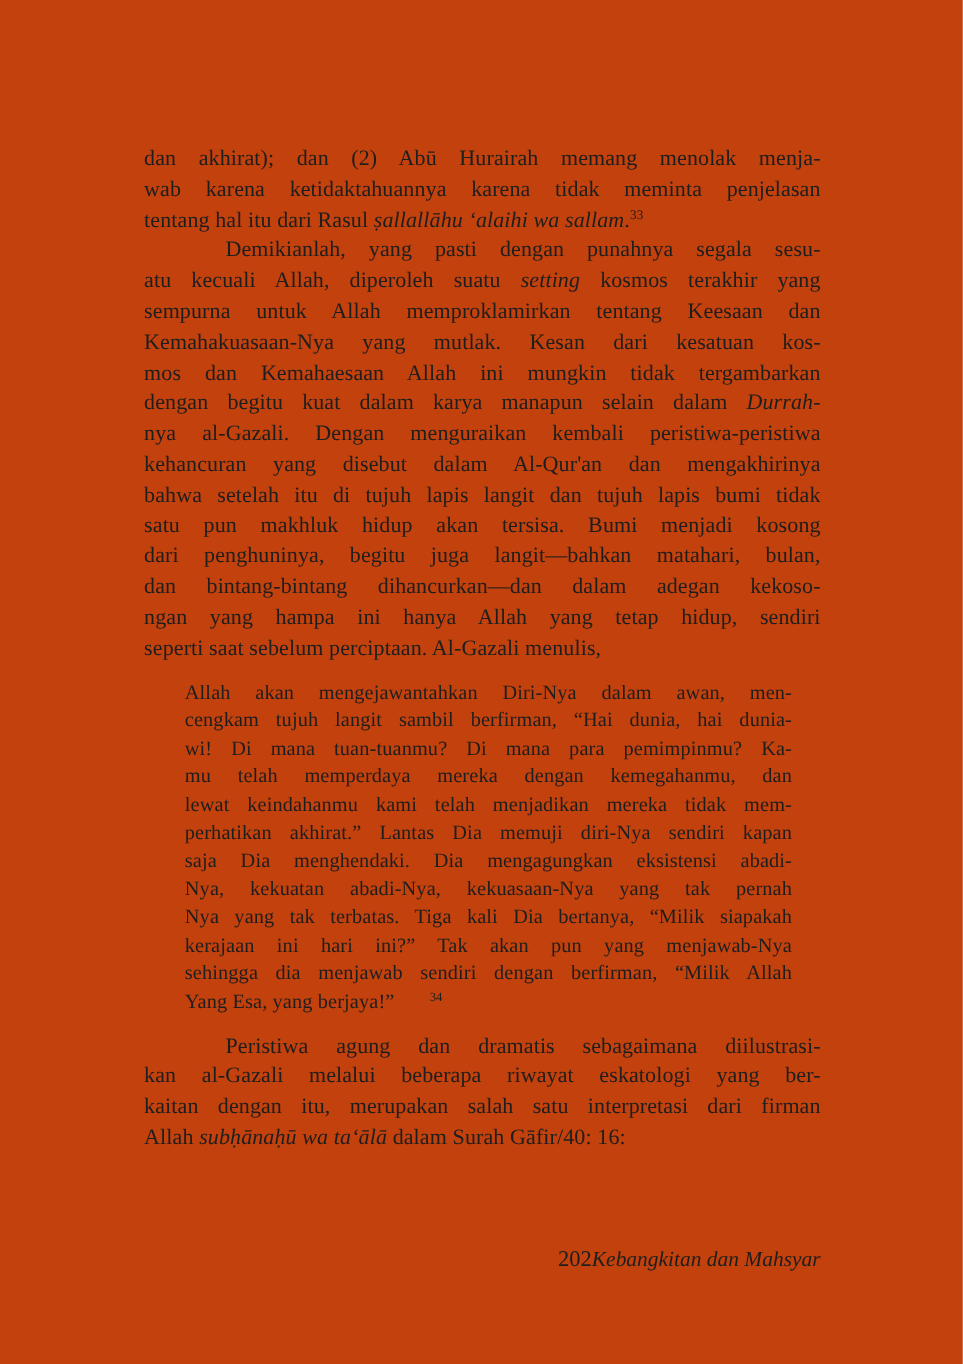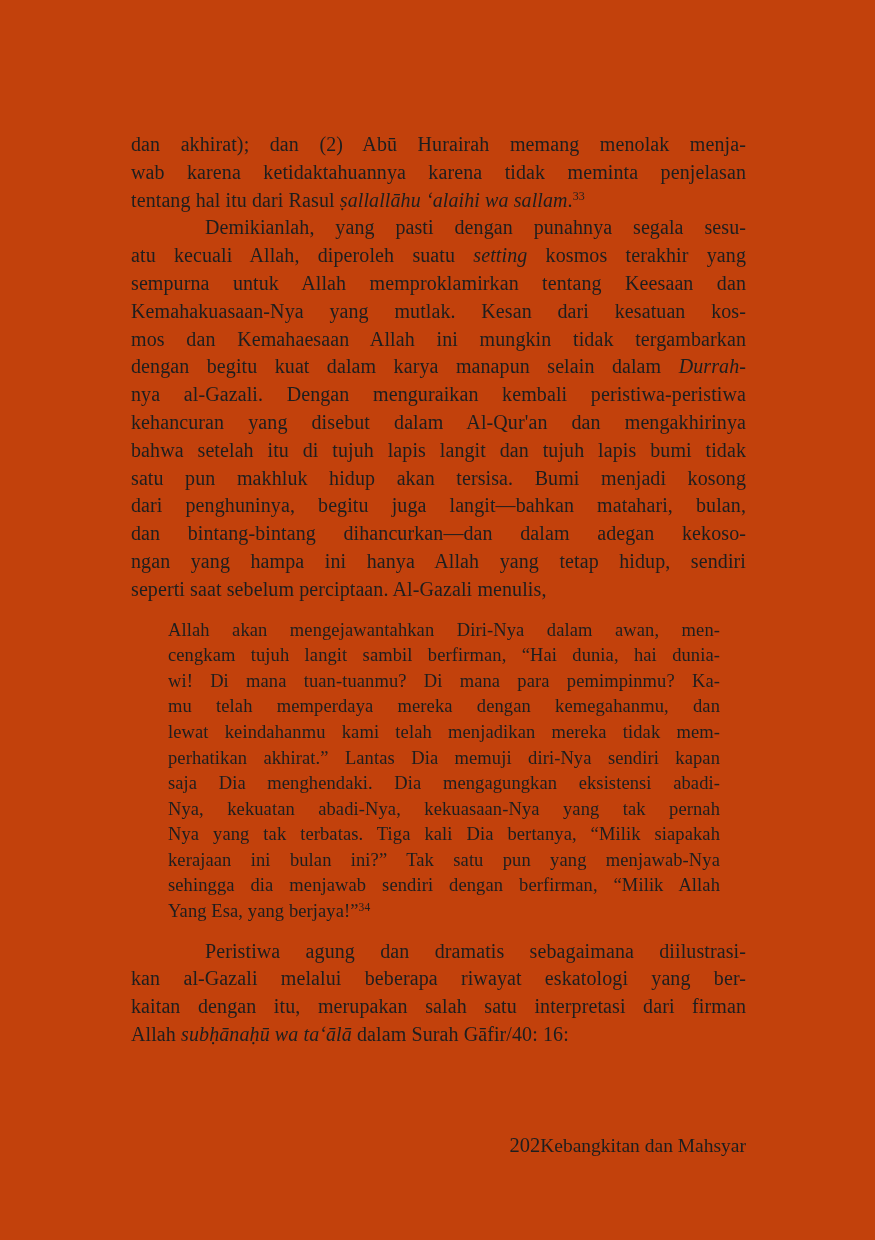--- a/index.html
+++ b/index.html
@@ -44,31 +44,31 @@
   }
   .tline.tindent { text-indent: 74px; }
   em { font-style: italic; }
   sup {
     font-size: 12px;
     line-height: 0;
     position: relative;
     top: -7px;
     vertical-align: baseline;
   }
-  .quote-para sup { font-size: 11.5px; top: -6px; }
+  .quote-para sup { font-size: 11.5px; top: -6px; margin-left: 32px; }
   .page-footer {
     position: absolute;
     left: 131px; top: 1134px;
     width: 615px;
     display: flex;
     justify-content: flex-end;
     align-items: baseline;
   }
   .page-number { font-size: 20.5px; }
-  .running-title { font-size: 19.5px; }
+  .running-title { font-style: italic; font-size: 19.5px; }
 </style>
 </head>
 <body>
 
 <div class="page">
   <main class="text-block">
     <div class="para body-para">
         <div class="tline"><span>dan akhirat); dan (2) Abū Hurairah memang menolak menja-</span></div>
         <div class="tline"><span>wab karena ketidaktahuannya karena tidak meminta penjelasan</span></div>
         <div class="tline tlast"><span>tentang hal itu dari Rasul </span><em>ṣallallāhu ‘alaihi wa sallam</em><span>.</span><sup>33</sup></div>
@@ -92,21 +92,21 @@
     <blockquote class="para quote-para">
         <div class="tline"><span>Allah akan mengejawantahkan Diri-Nya dalam awan, men-</span></div>
         <div class="tline"><span>cengkam tujuh langit sambil berfirman, “Hai dunia, hai dunia-</span></div>
         <div class="tline"><span>wi! Di mana tuan-tuanmu? Di mana para pemimpinmu? Ka-</span></div>
         <div class="tline"><span>mu telah memperdaya mereka dengan kemegahanmu, dan</span></div>
         <div class="tline"><span>lewat keindahanmu kami telah menjadikan mereka tidak mem-</span></div>
         <div class="tline"><span>perhatikan akhirat.” Lantas Dia memuji diri-Nya sendiri kapan</span></div>
         <div class="tline"><span>saja Dia menghendaki. Dia mengagungkan eksistensi abadi-</span></div>
         <div class="tline"><span>Nya, kekuatan abadi-Nya, kekuasaan-Nya yang tak pernah</span></div>
         <div class="tline"><span>Nya yang tak terbatas. Tiga kali Dia bertanya, “Milik siapakah</span></div>
-        <div class="tline"><span>kerajaan ini bulan ini?” Tak satu pun yang menjawab-Nya</span></div>
+        <div class="tline"><span>kerajaan ini hari ini?” Tak akan pun yang menjawab-Nya</span></div>
         <div class="tline"><span>sehingga dia menjawab sendiri dengan berfirman, “Milik Allah</span></div>
         <div class="tline tlast"><span>Yang Esa, yang berjaya!”</span><sup>34</sup></div>
       </blockquote>
     <div class="para body-para">
         <div class="tline tindent"><span>Peristiwa agung dan dramatis sebagaimana diilustrasi-</span></div>
         <div class="tline"><span>kan al-Gazali melalui beberapa riwayat eskatologi yang ber-</span></div>
         <div class="tline"><span>kaitan dengan itu, merupakan salah satu interpretasi dari firman</span></div>
         <div class="tline tlast"><span>Allah </span><em>subḥānaḥū wa ta‘ālā</em><span> dalam Surah Gāfir/40: 16:</span></div>
       </div>
   </main>

